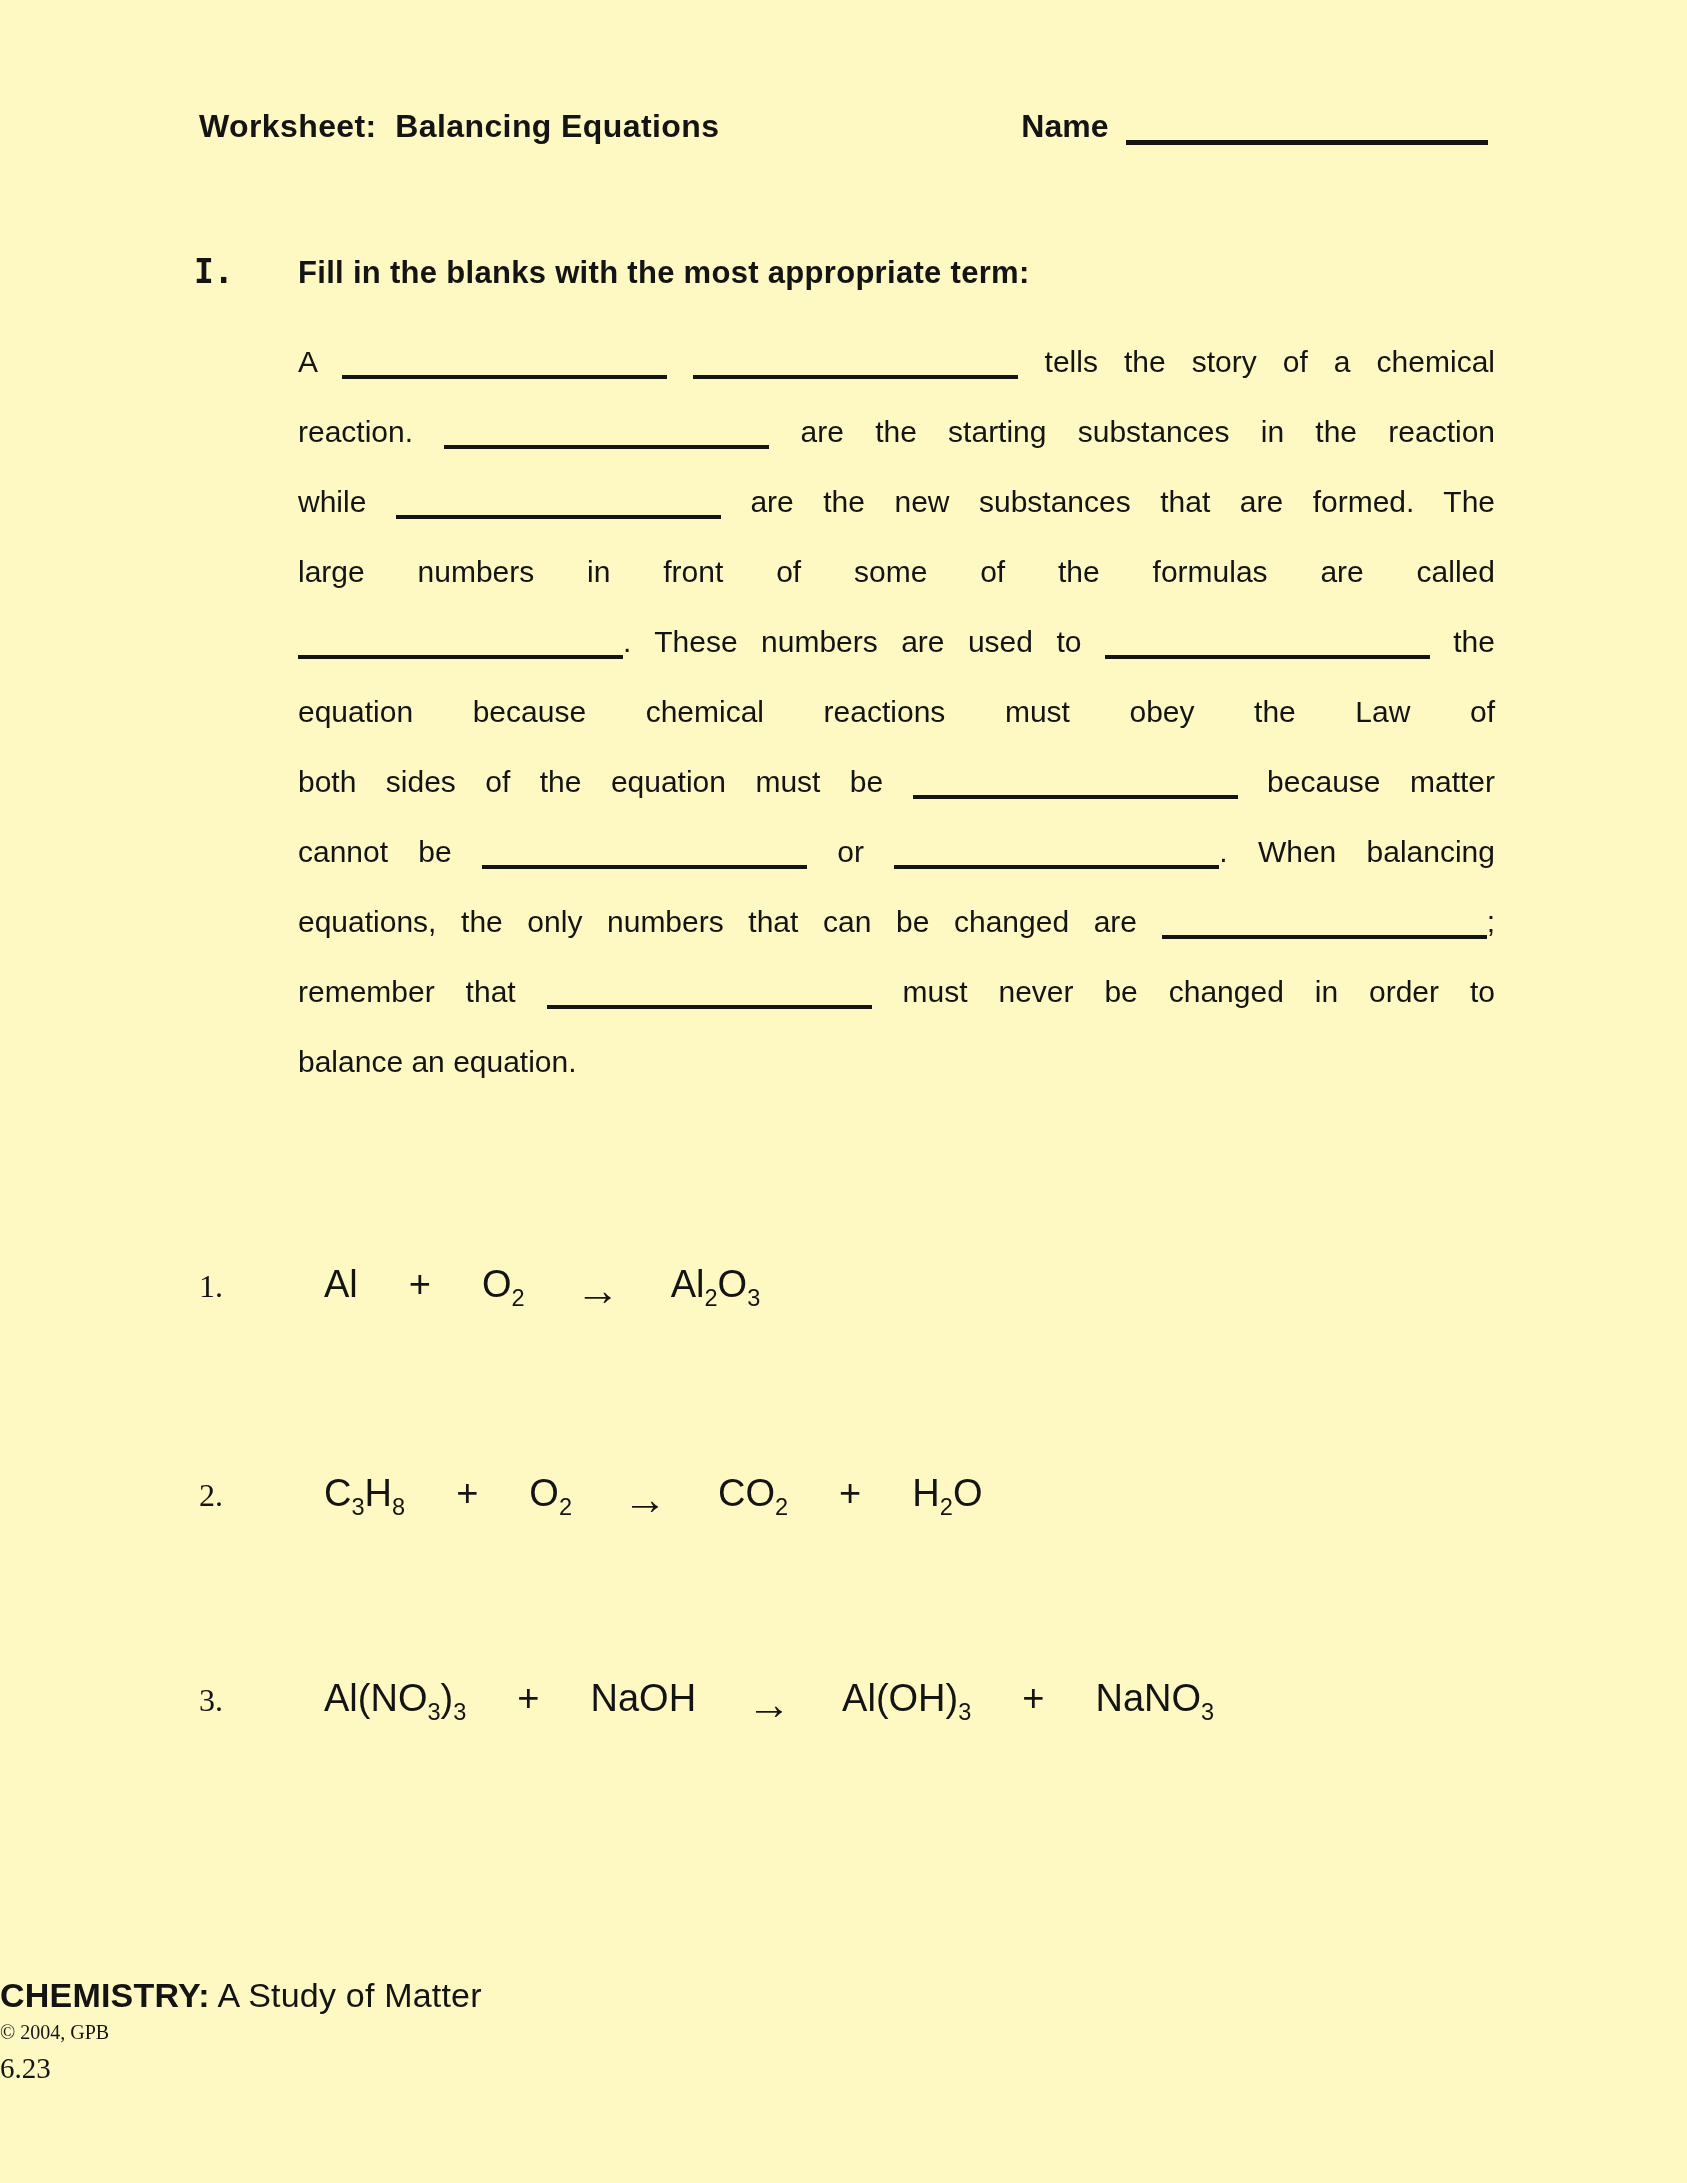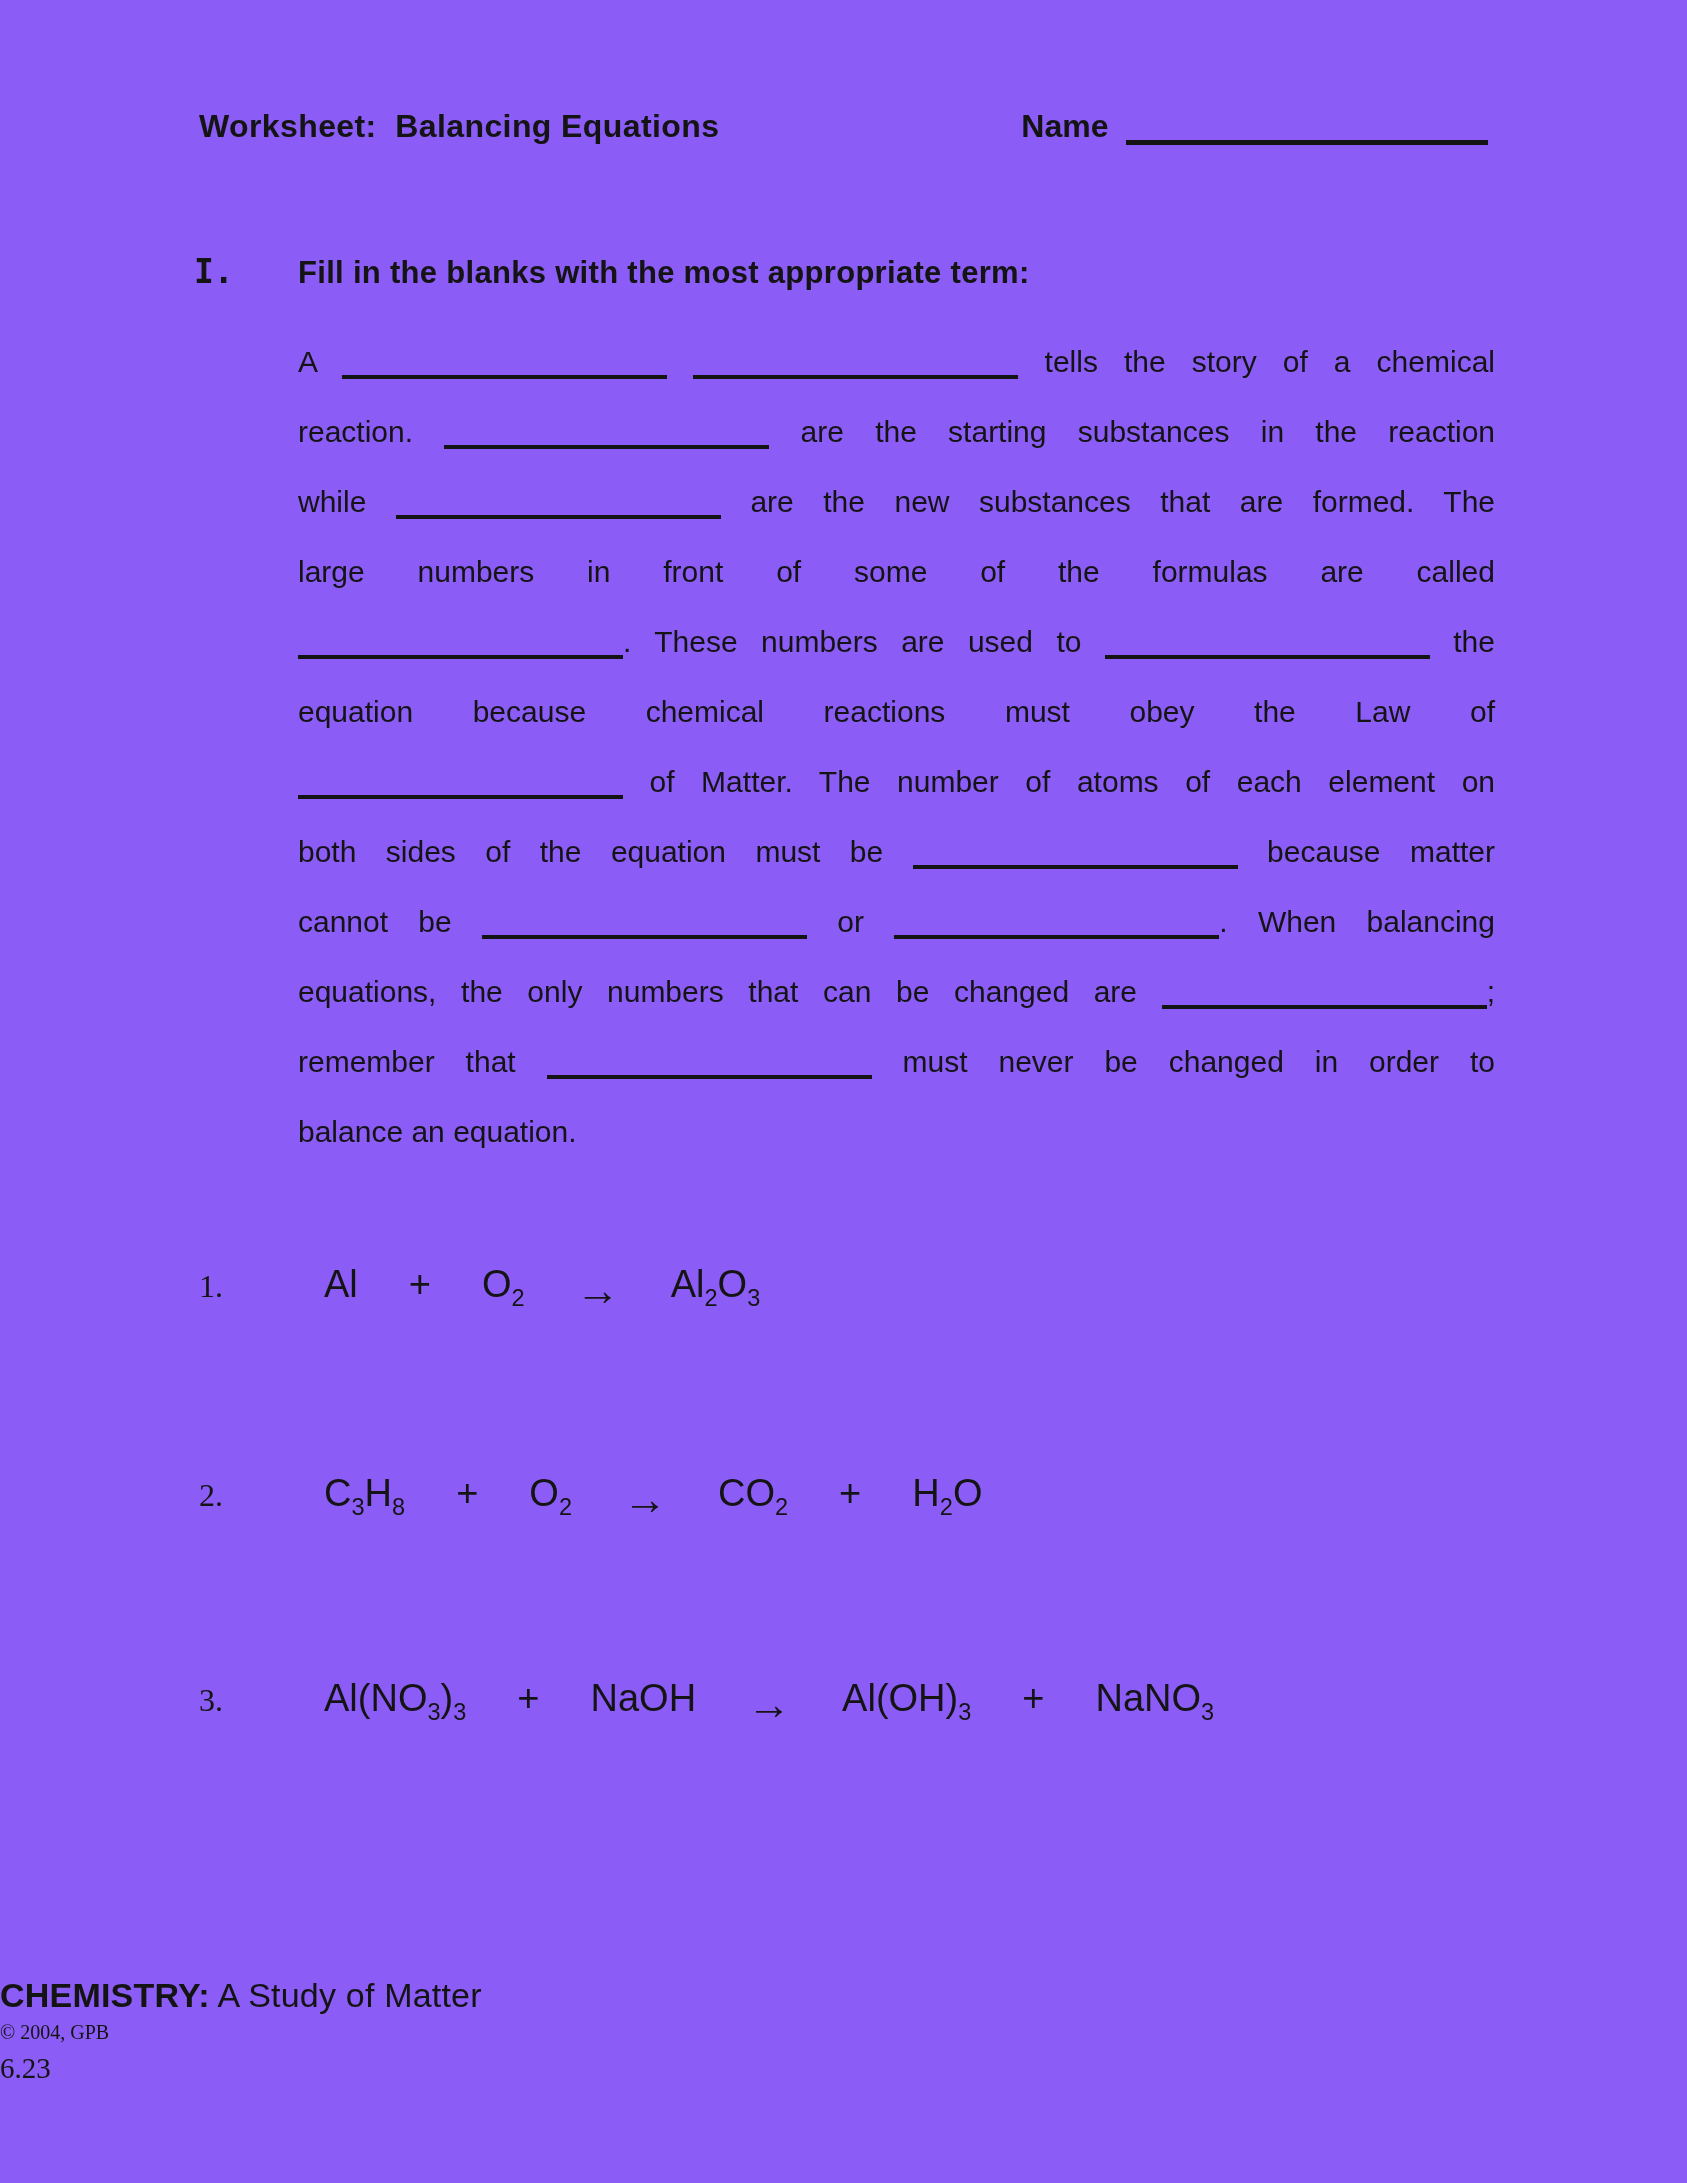--- a/index.html
+++ b/index.html
@@ -1,20 +1,20 @@
 <!DOCTYPE html>
 <html style="font-size:14px"><head>
 <meta charset="utf-8">
 <style>
   html, body { margin: 0; padding: 0; background: #ffffff; }
   .page {
     position: relative;
     width: 1687px;
     height: 2184px;
-    background: #8b5cf6;
+    background: #fef9c3;
     color: #141414;
     font-family: "Liberation Sans", sans-serif;
     overflow: hidden;
   }
 
   
   .header {
     position: absolute;
     top: 98px;
     left: 199px;
@@ -132,21 +132,20 @@
     <span class="section-title">Fill in the blanks with the most appropriate term:</span>
   </div>
 
   <div class="fill-lines" id="fill-lines">
       <div class="line"><span>A </span><span class="blank"></span><span> </span><span class="blank"></span><span> tells the story of a chemical</span></div>
       <div class="line"><span>reaction. </span><span class="blank"></span><span> are the starting substances in the reaction</span></div>
       <div class="line"><span>while </span><span class="blank"></span><span> are the new substances that are formed.  The</span></div>
       <div class="line"><span>large numbers in front of some of the formulas are called</span></div>
       <div class="line"><span class="blank"></span><span>.  These numbers are used to </span><span class="blank"></span><span> the</span></div>
       <div class="line"><span>equation because chemical reactions must obey the Law of</span></div>
-      <div class="line"><span class="blank"></span><span> of Matter.  The number of atoms of each element on</span></div>
       <div class="line"><span>both sides of the equation must be </span><span class="blank"></span><span> because matter</span></div>
       <div class="line"><span>cannot be </span><span class="blank"></span><span> or </span><span class="blank"></span><span>.  When balancing</span></div>
       <div class="line"><span>equations, the only numbers that can be changed are </span><span class="blank"></span><span>;</span></div>
       <div class="line"><span>remember that </span><span class="blank"></span><span> must never be changed in order to</span></div>
       <div class="line last"><span>balance an equation.</span></div>
     </div>
 
 
   <div id="equations">
       <div class="equation" style="top: 1239px;">

